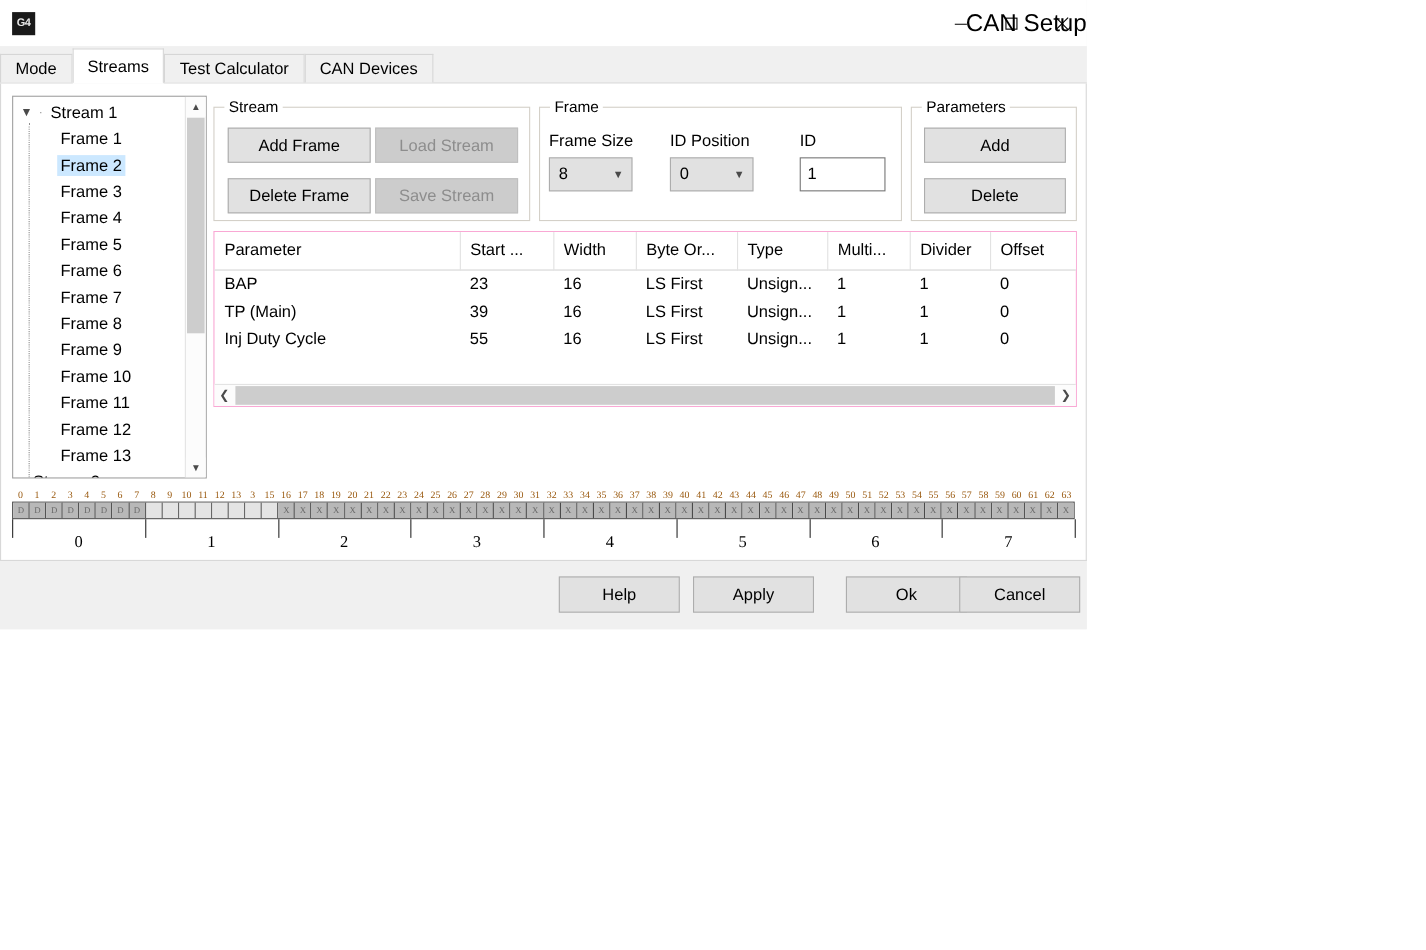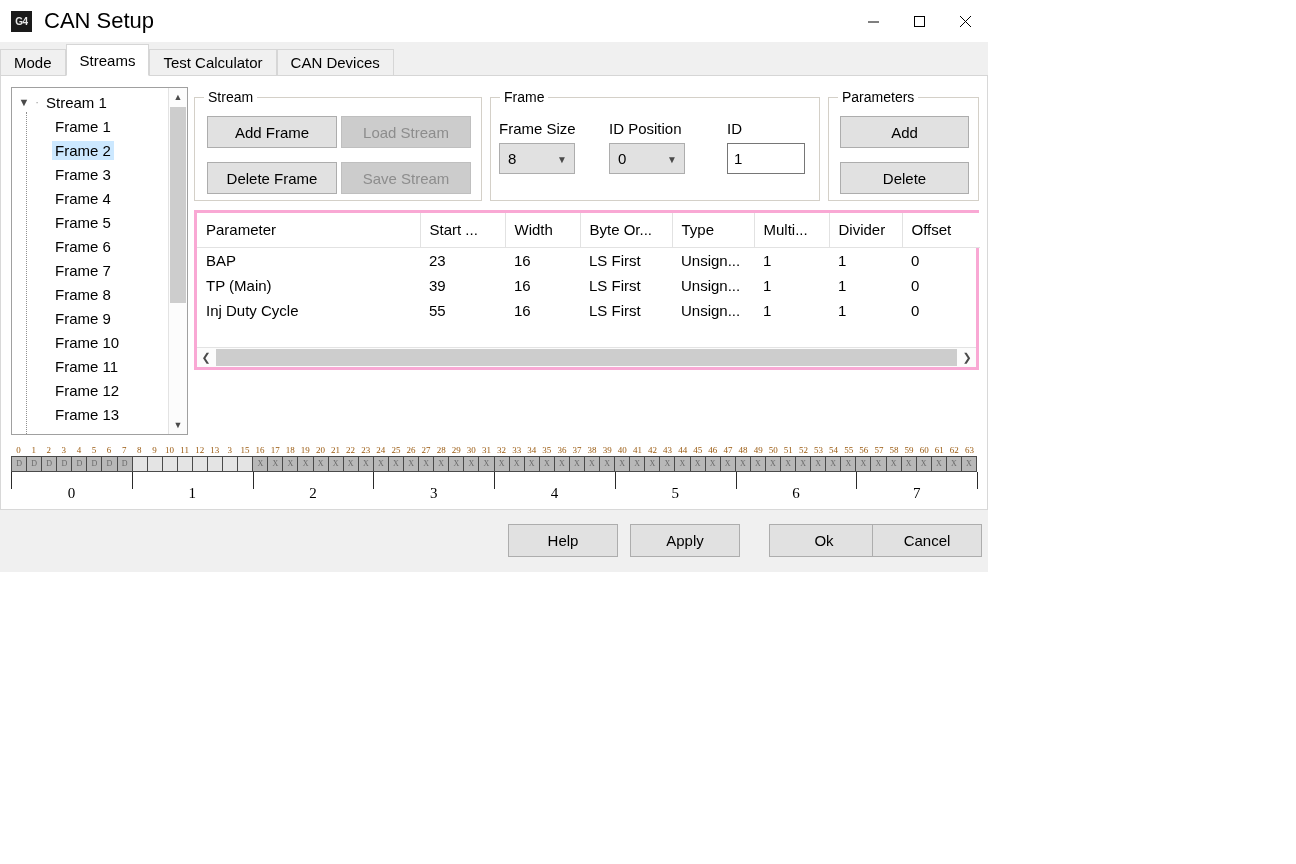--- a/index.html
+++ b/index.html
@@ -12,21 +12,21 @@
   #window {
     position: absolute; left: 0; top: 0;
     width: 988px; height: 572px;
     background: #f0f0f0;
     display: flex; flex-direction: column;
   }
   
   #titlebar {
     height: 42px; background: #ffffff;
     display: flex; align-items: center;
-    flex: 0 0 auto; position: relative;
+    flex: 0 0 auto; position: relative; justify-content: space-between;
   }
   #app-icon {
     width: 21px; height: 21px; margin-left: 11px;
     background: #1a1a1a; color: #e8e8e8;
     font-size: 10px; font-weight: bold;
     display: flex; align-items: center; justify-content: center;
     letter-spacing: -0.5px; flex: 0 0 auto;
   }
   #title-text {
     margin-left: 12px; font-size: 22px; color: #000;
@@ -158,21 +158,21 @@
   #cmb-id-pos     { left: 118px; top: 45px; width: 76px; height: 31px; }
   #txt-id         { left: 236px; top: 45px; width: 78px; height: 31px; }
 
   #btn-param-add    { position:absolute; left: 11px; top: 18px; width: 129px; height: 32px; }
   #btn-param-delete { position:absolute; left: 11px; top: 64px; width: 129px; height: 32px; }
 
   
   #table-panel {
     position: absolute; left: 193px; top: 134px;
     width: 785px; height: 160px;
-    border: 3px solid #f9a8d4; background: #fff;
+    border: 1px solid #f9a8d4; background: #fff;
     box-sizing: border-box;
   }
   #ptable { width: 100%; border-collapse: collapse; table-layout: fixed; }
   #ptable th {
     font-weight: normal; font-size: 15px; color: #000;
     text-align: left; padding: 8px 0 9px 9px;
     border-right: 1px solid #e2e2e2;
     border-bottom: 1px solid #e2e2e2;
     background: #ffffff; white-space: nowrap; overflow: hidden;
   }

